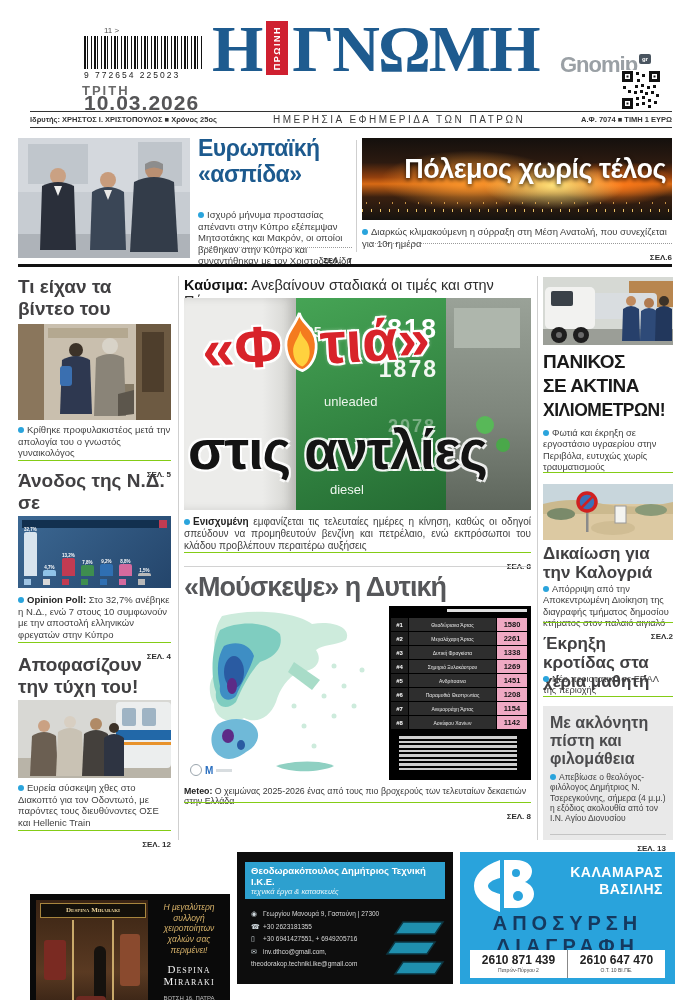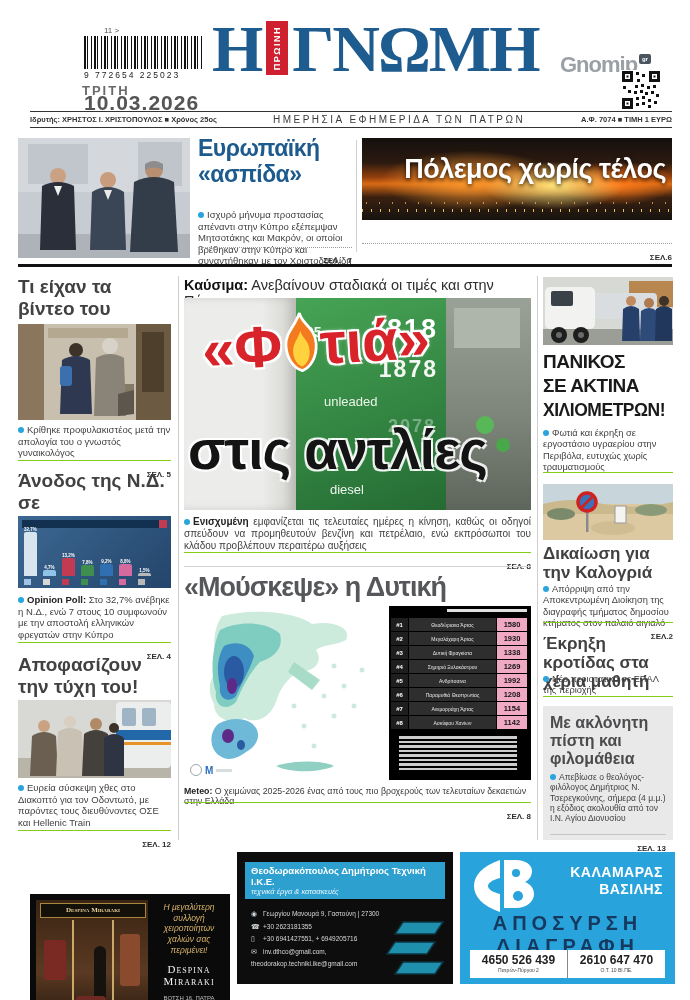--- a/index.html
+++ b/index.html
@@ -137,20 +137,23 @@
   <div class="ph" style="left:362px;top:138px;width:310px;height:82px;
               background:
                 radial-gradient(70px 24px at 62% 58%, #ffe37a, rgba(255,227,122,0)),
                 radial-gradient(90px 30px at 35% 52%, #ff9a2e, rgba(255,154,46,0)),
                 radial-gradient(60px 22px at 82% 55%, #ff7a1a, rgba(255,122,26,0)),
                 linear-gradient(180deg,#14100d 0%,#2c1a10 30%,#93400e 48%,#d86a14 56%,#3a2010 72%,#16130f 100%);">
     <div class="abs" style="left:0;bottom:8px;width:310px;height:3px;background:repeating-linear-gradient(90deg,rgba(255,210,110,.9) 0 1px,transparent 1px 9px);"></div>
     <div class="abs" style="left:4px;bottom:16px;width:300px;height:2px;background:repeating-linear-gradient(90deg,rgba(255,190,90,.7) 0 1px,transparent 1px 13px);"></div>
     <div class="abs" style="right:6px;top:16px;font-size:27px;font-weight:700;color:#fff;text-shadow:0 2px 4px rgba(0,0,0,.8);letter-spacing:-0.5px;">Πόλεμος χωρίς τέλος</div>
   </div>
+  <div class="abs body-t" style="left:362px;top:226px;width:310px;">
+    <span class="blt"></span><span>Διαρκώς κλιμακούμενη η σύρραξη στη Μέση Ανατολή, που συνεχίζεται για 10η ημέρα</span>
+  </div>
   <div class="foot dotfoot" style="left:362px;top:243px;width:310px;">
     <span class="pref">ΣΕΛ.6</span>
   </div>
 
   <div class="abs" style="left:18px;top:264px;width:654px;height:3px;background:#111;"></div>
 
   <div class="vr" style="left:178px;top:276px;height:564px;"></div>
   <div class="vr" style="left:537px;top:276px;height:564px;"></div>
 
   <div class="abs hd" style="left:18px;top:276px;width:153px;font-size:19px;line-height:22px;">Τι είχαν τα βίντεο του γιατρού</div>
@@ -323,36 +326,36 @@
     <div class="abs" style="right:4px;top:3px;width:80px;height:3px;background:#e0e0e0;"></div>
     <div class="abs" style="right:4px;top:12px;width:136px;">
       <div class="rain-row">
           <span class="rr-rank">#1</span>
           <span class="rr-name">Θεοδώριανα Άρτας</span>
           <span class="rr-val">1580</span>
         </div>
       <div class="rain-row">
           <span class="rr-rank">#2</span>
           <span class="rr-name">Μεγαλόχαρη Άρτας</span>
-          <span class="rr-val">1930</span>
+          <span class="rr-val">2261</span>
         </div>
       <div class="rain-row">
           <span class="rr-rank">#3</span>
           <span class="rr-name">Δυτική Φραγκίστα</span>
           <span class="rr-val">1338</span>
         </div>
       <div class="rain-row">
           <span class="rr-rank">#4</span>
           <span class="rr-name">Σημηριό Ξυλοκάστρου</span>
           <span class="rr-val">1269</span>
         </div>
       <div class="rain-row">
           <span class="rr-rank">#5</span>
           <span class="rr-name">Ανδρίτσαινα</span>
-          <span class="rr-val">1992</span>
+          <span class="rr-val">1451</span>
         </div>
       <div class="rain-row">
           <span class="rr-rank">#6</span>
           <span class="rr-name">Παραμυθιά Θεσπρωτίας</span>
           <span class="rr-val">1208</span>
         </div>
       <div class="rain-row">
           <span class="rr-rank">#7</span>
           <span class="rr-name">Ανεμορράχη Άρτας</span>
           <span class="rr-val">1154</span>
@@ -510,21 +513,21 @@
     <div class="abs" style="right:12px;top:12px;text-align:right;color:#fff;font-weight:800;font-size:14px;line-height:17px;letter-spacing:0.5px;">
       <div>ΚΑΛΑΜΑΡΑΣ</div>
       <div>ΒΑΣΙΛΗΣ</div>
     </div>
     <div class="abs" style="left:0;top:60px;width:215px;text-align:center;color:#15395f;font-weight:800;font-size:20px;line-height:23px;letter-spacing:5px;">
       <div>ΑΠΟΣΥΡΣΗ</div>
       <div>ΔΙΑΓΡΑΦΗ</div>
     </div>
     <div class="abs" style="left:10px;bottom:6px;width:195px;height:28px;background:#fff;display:flex;">
       <div style="flex:1;text-align:center;border-right:1px solid #888;padding-top:3px;">
-        <div style="font-size:12px;font-weight:700;color:#222;">4650 526 439</div>
+        <div style="font-size:12px;font-weight:700;color:#222;">2610 871 439</div>
         <div style="font-size:5px;color:#444;">Πατρών-Πύργου 2</div>
       </div>
       <div style="flex:1;text-align:center;padding-top:3px;">
         <div style="font-size:12px;font-weight:700;color:#222;">2610 647 470</div>
         <div style="font-size:5px;color:#444;">Ο.Τ. 10 ΒΙ.ΠΕ.</div>
       </div>
     </div>
   </div>
 
 </div>

